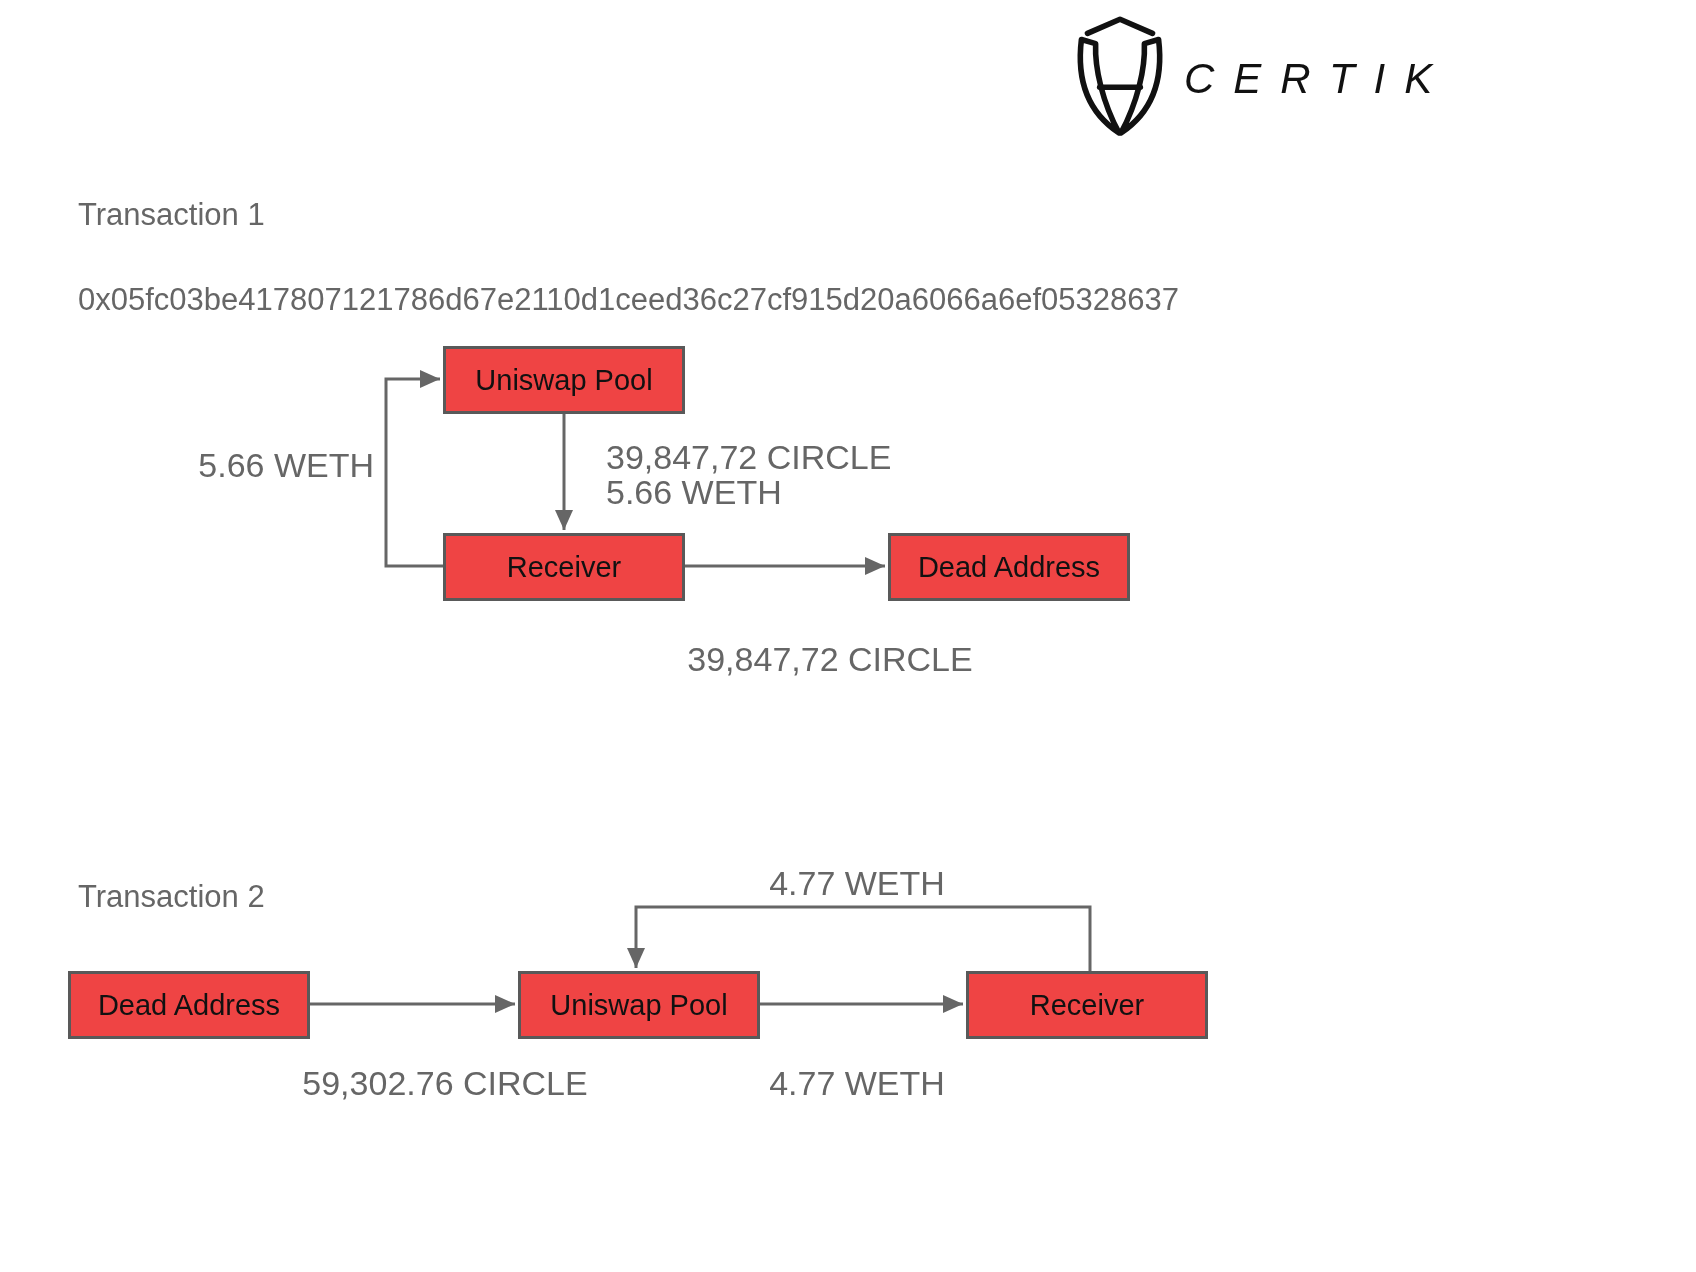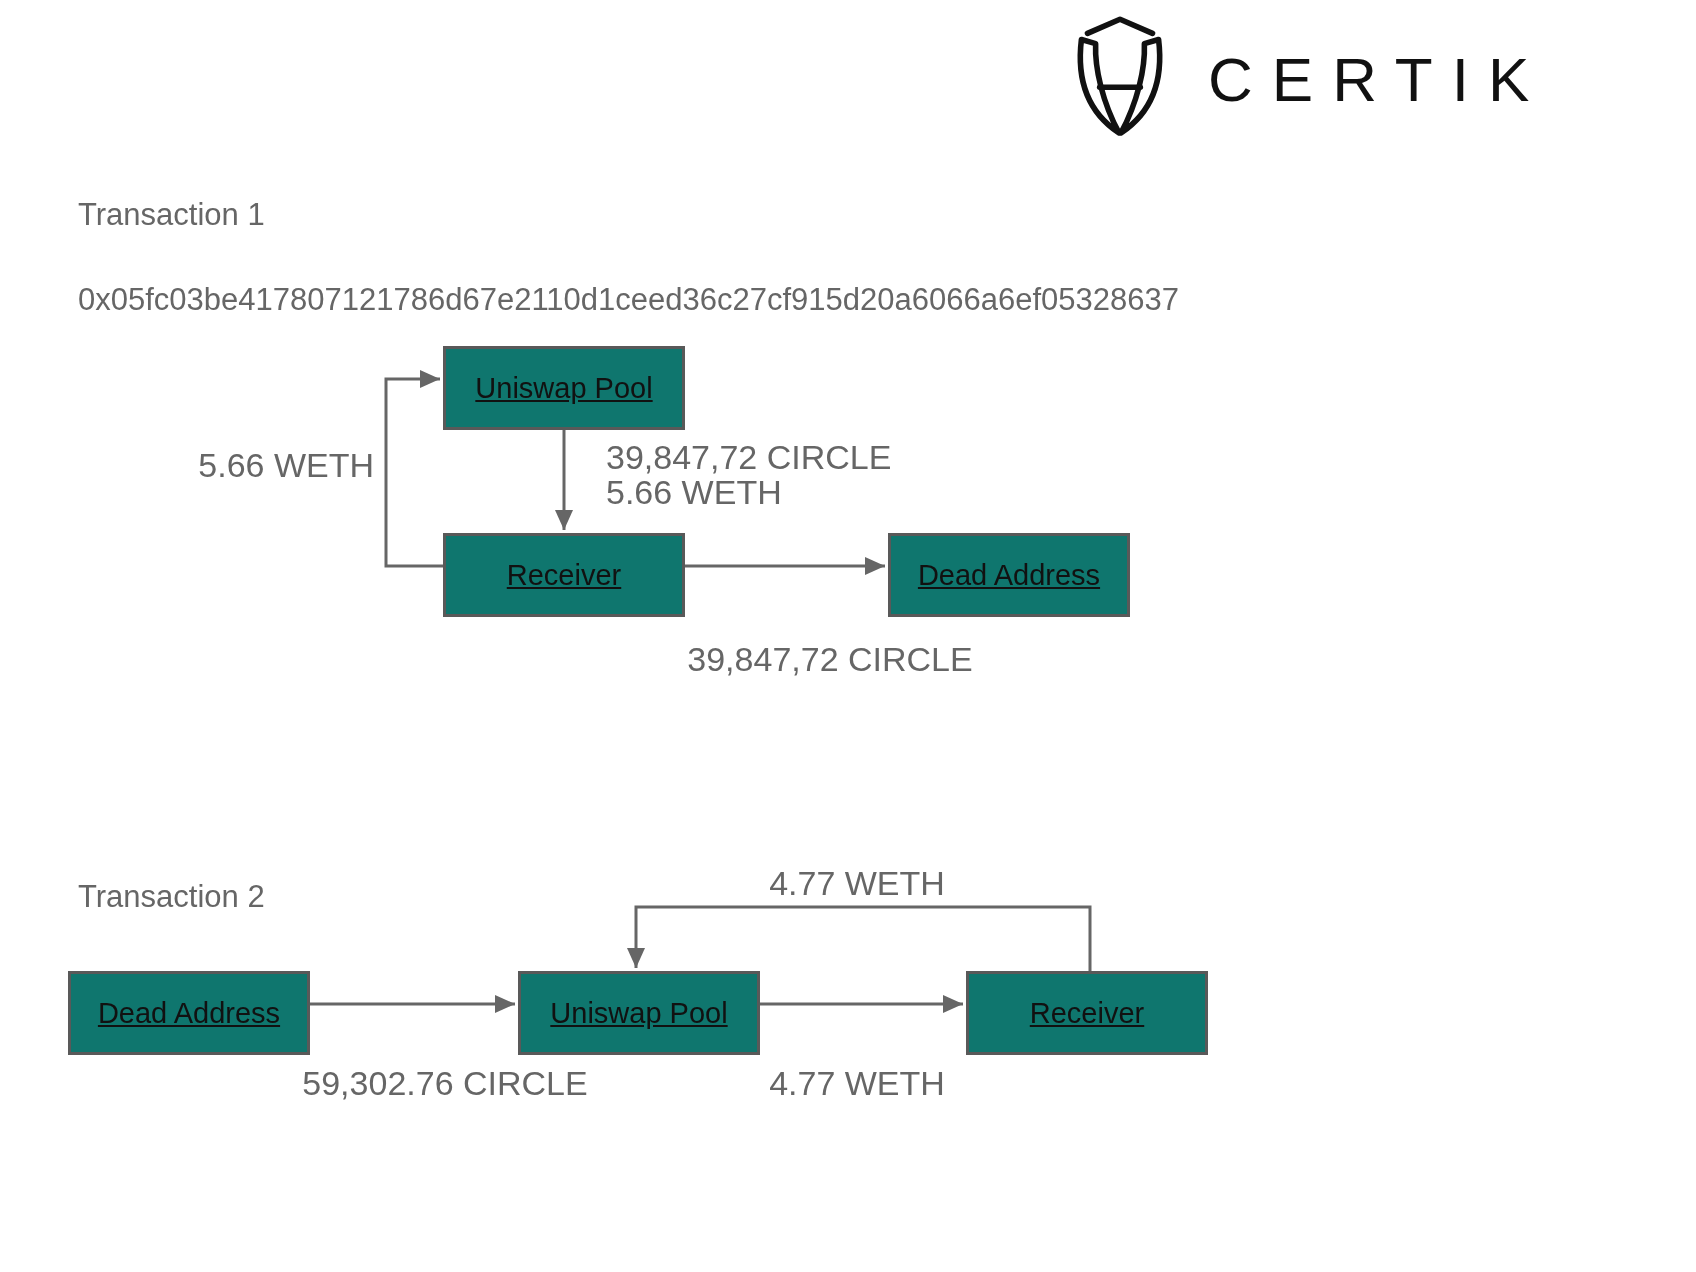--- a/index.html
+++ b/index.html
@@ -19,53 +19,53 @@
   
   .logo-wrap {
     position: absolute;
     left: 1058px;
     top: 6px;
     display: flex;
     align-items: center;
   }
   .logo-mark { width: 124px; height: 132px; }
   .logo-text {
-    font-size: 62px;
+    font-size: 42px;
     letter-spacing: 19px;
     color: #111111;
     font-weight: 400;
-    margin-left: 26px;
+    margin-left: 2px;
     margin-top: 14px;
     white-space: nowrap;
+    font-style: italic;
   }
 
   
   .tx-title, .tx-hash {
     position: absolute;
     left: 78px;
     color: #666666;
     font-size: 31px;
     white-space: nowrap;
   }
 
   
   .node {
     position: absolute;
     width: 242px;
-    height: 84px;
-    background: #0f766e;
+    height: 68px;
+    background: #ef4444;
     border: 3px solid #595959;
     box-sizing: border-box;
     display: flex;
     align-items: center;
     justify-content: center;
     font-size: 29px;
     color: #111111;
     white-space: nowrap;
-    text-decoration: underline;
   }
 
   
   .edge-label {
     position: absolute;
     color: #666666;
     font-size: 34px;
     line-height: 35px;
     white-space: nowrap;
   }

